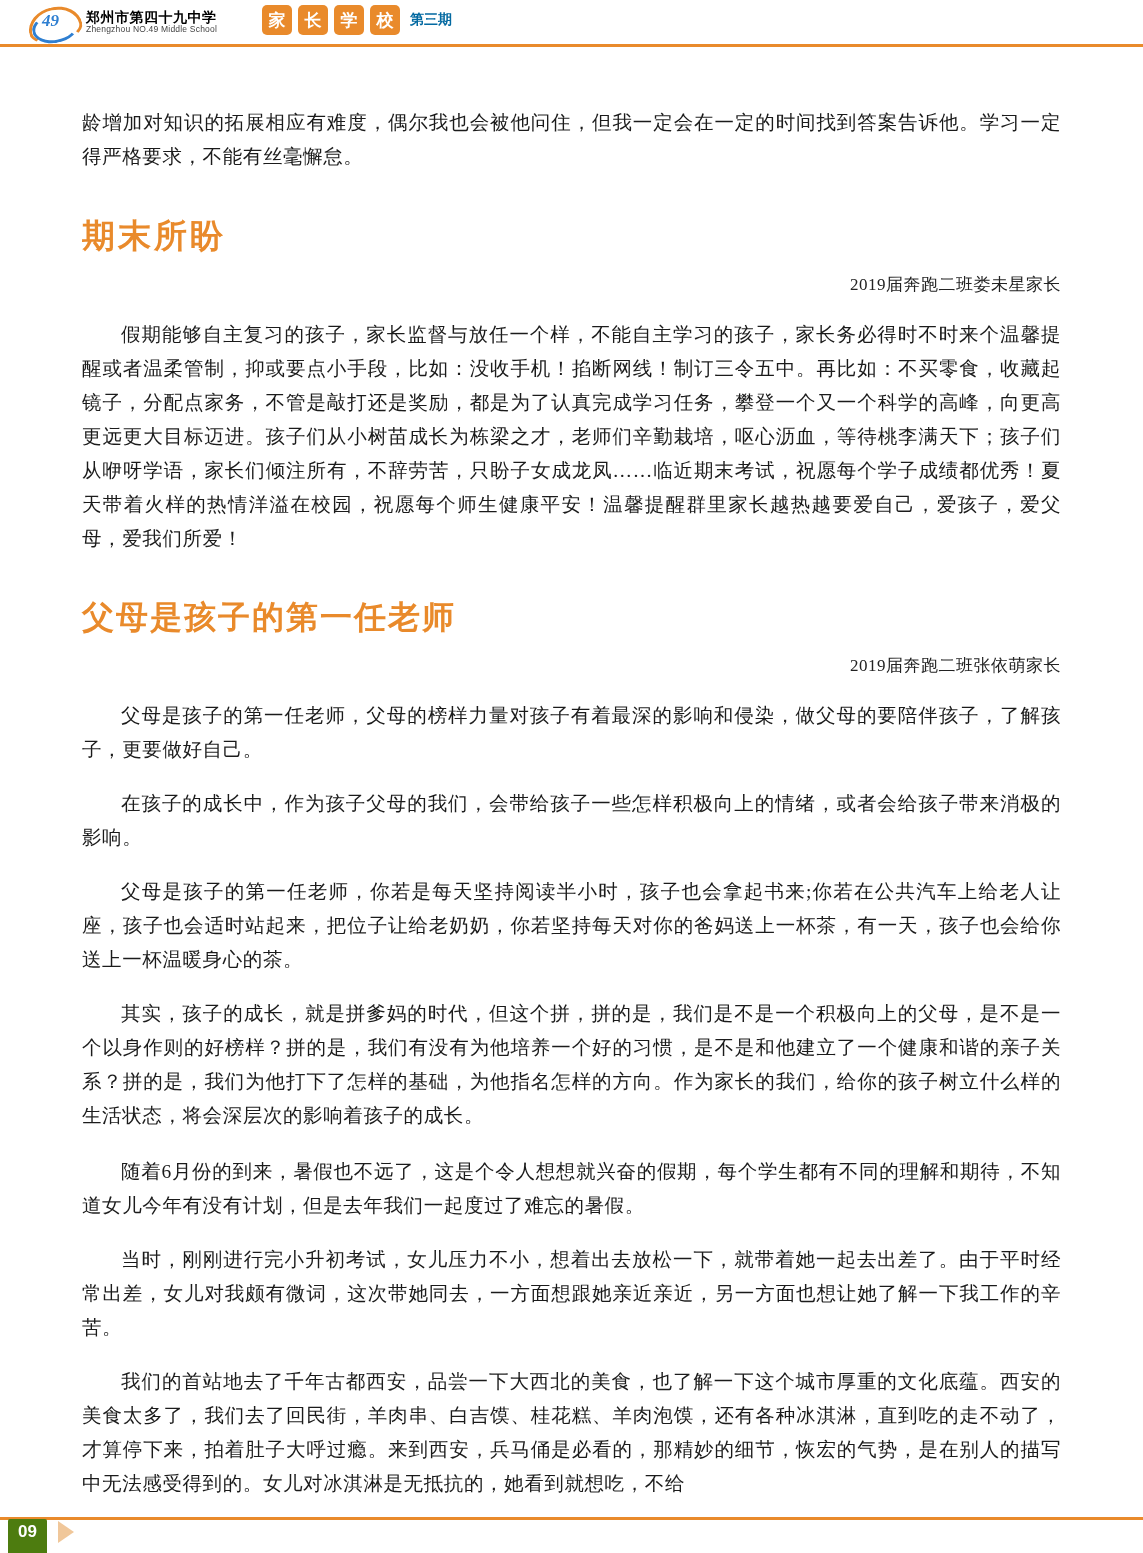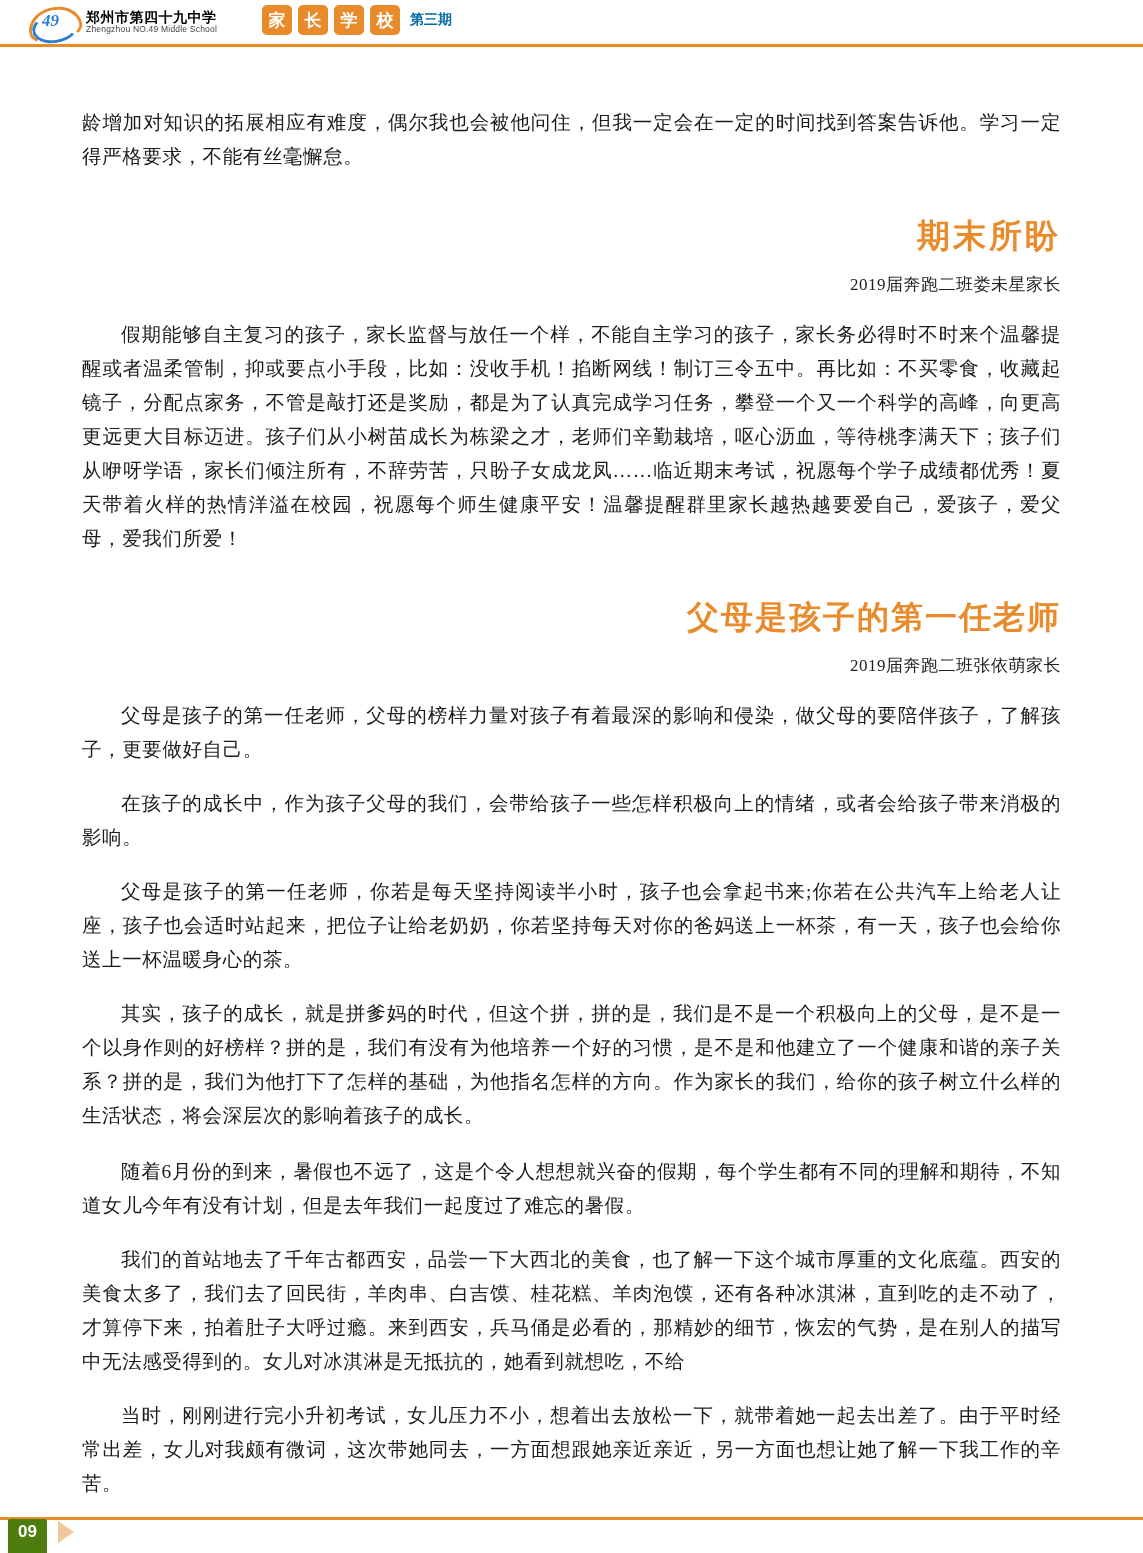--- a/index.html
+++ b/index.html
@@ -132,21 +132,21 @@
     letter-spacing: 0.6px;
     color: #1b1b1b;
     font-family: "Liberation Serif", "DejaVu Serif", serif;
   }
   p.indent { text-indent: 2em; margin-top: 20px; }
 
   .article { margin-top: 0; }
 
   h2.article-title {
     margin: 40px 0 0 0;
-    text-align: right;
+    text-align: left;
     color: #E98A2B;
     font-family: "Liberation Sans", sans-serif;
     font-weight: bold;
     font-size: 33px;
     letter-spacing: 3px;
   }
   h2.article-title.wide {
     font-size: 32px;
     letter-spacing: 2px;
   }
@@ -244,22 +244,22 @@
       <p class="body-text indent">父母是孩子的第一任老师，父母的榜样力量对孩子有着最深的影响和侵染，做父母的要陪伴孩子，了解孩子，更要做好自己。</p>
       <p class="body-text indent">在孩子的成长中，作为孩子父母的我们，会带给孩子一些怎样积极向上的情绪，或者会给孩子带来消极的影响。</p>
       <p class="body-text indent">父母是孩子的第一任老师，你若是每天坚持阅读半小时，孩子也会拿起书来;你若在公共汽车上给老人让座，孩子也会适时站起来，把位子让给老奶奶，你若坚持每天对你的爸妈送上一杯茶，有一天，孩子也会给你送上一杯温暖身心的茶。</p>
       <p class="body-text indent">其实，孩子的成长，就是拼爹妈的时代，但这个拼，拼的是，我们是不是一个积极向上的父母，是不是一个以身作则的好榜样？拼的是，我们有没有为他培养一个好的习惯，是不是和他建立了一个健康和谐的亲子关系？拼的是，我们为他打下了怎样的基础，为他指名怎样的方向。作为家长的我们，给你的孩子树立什么样的生活状态，将会深层次的影响着孩子的成长。</p>
     </div>
   </div>
 
   <div class="article">
     <div class="article-body">
       <p class="body-text indent">随着6月份的到来，暑假也不远了，这是个令人想想就兴奋的假期，每个学生都有不同的理解和期待，不知道女儿今年有没有计划，但是去年我们一起度过了难忘的暑假。</p>
+      <p class="body-text indent">当时，刚刚进行完小升初考试，女儿压力不小，想着出去放松一下，就带着她一起去出差了。由于平时经常出差，女儿对我颇有微词，这次带她同去，一方面想跟她亲近亲近，另一方面也想让她了解一下我工作的辛苦。</p>
       <p class="body-text indent">我们的首站地去了千年古都西安，品尝一下大西北的美食，也了解一下这个城市厚重的文化底蕴。西安的美食太多了，我们去了回民街，羊肉串、白吉馍、桂花糕、羊肉泡馍，还有各种冰淇淋，直到吃的走不动了，才算停下来，拍着肚子大呼过瘾。来到西安，兵马俑是必看的，那精妙的细节，恢宏的气势，是在别人的描写中无法感受得到的。女儿对冰淇淋是无抵抗的，她看到就想吃，不给</p>
-      <p class="body-text indent">当时，刚刚进行完小升初考试，女儿压力不小，想着出去放松一下，就带着她一起去出差了。由于平时经常出差，女儿对我颇有微词，这次带她同去，一方面想跟她亲近亲近，另一方面也想让她了解一下我工作的辛苦。</p>
     </div>
   </div>
 
 </div>
 
 <div class="page-footer">
   <div class="footer-rule"></div>
   <div class="page-num-box">09</div>
   <div class="footer-arrow"></div>
 </div>

